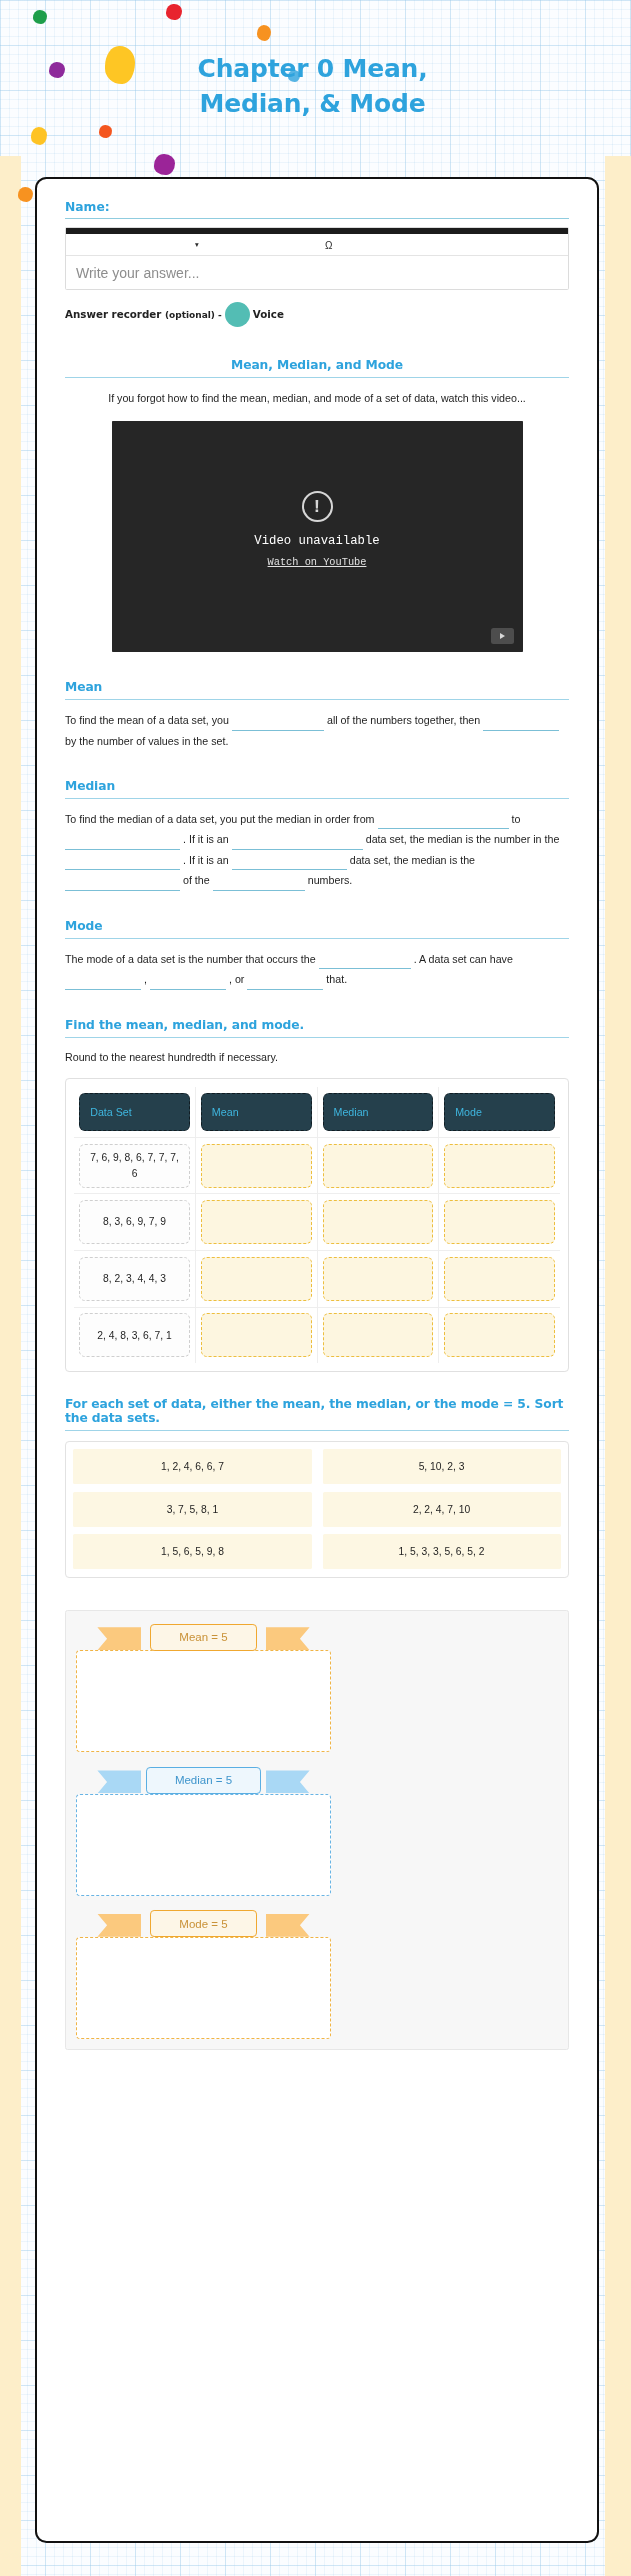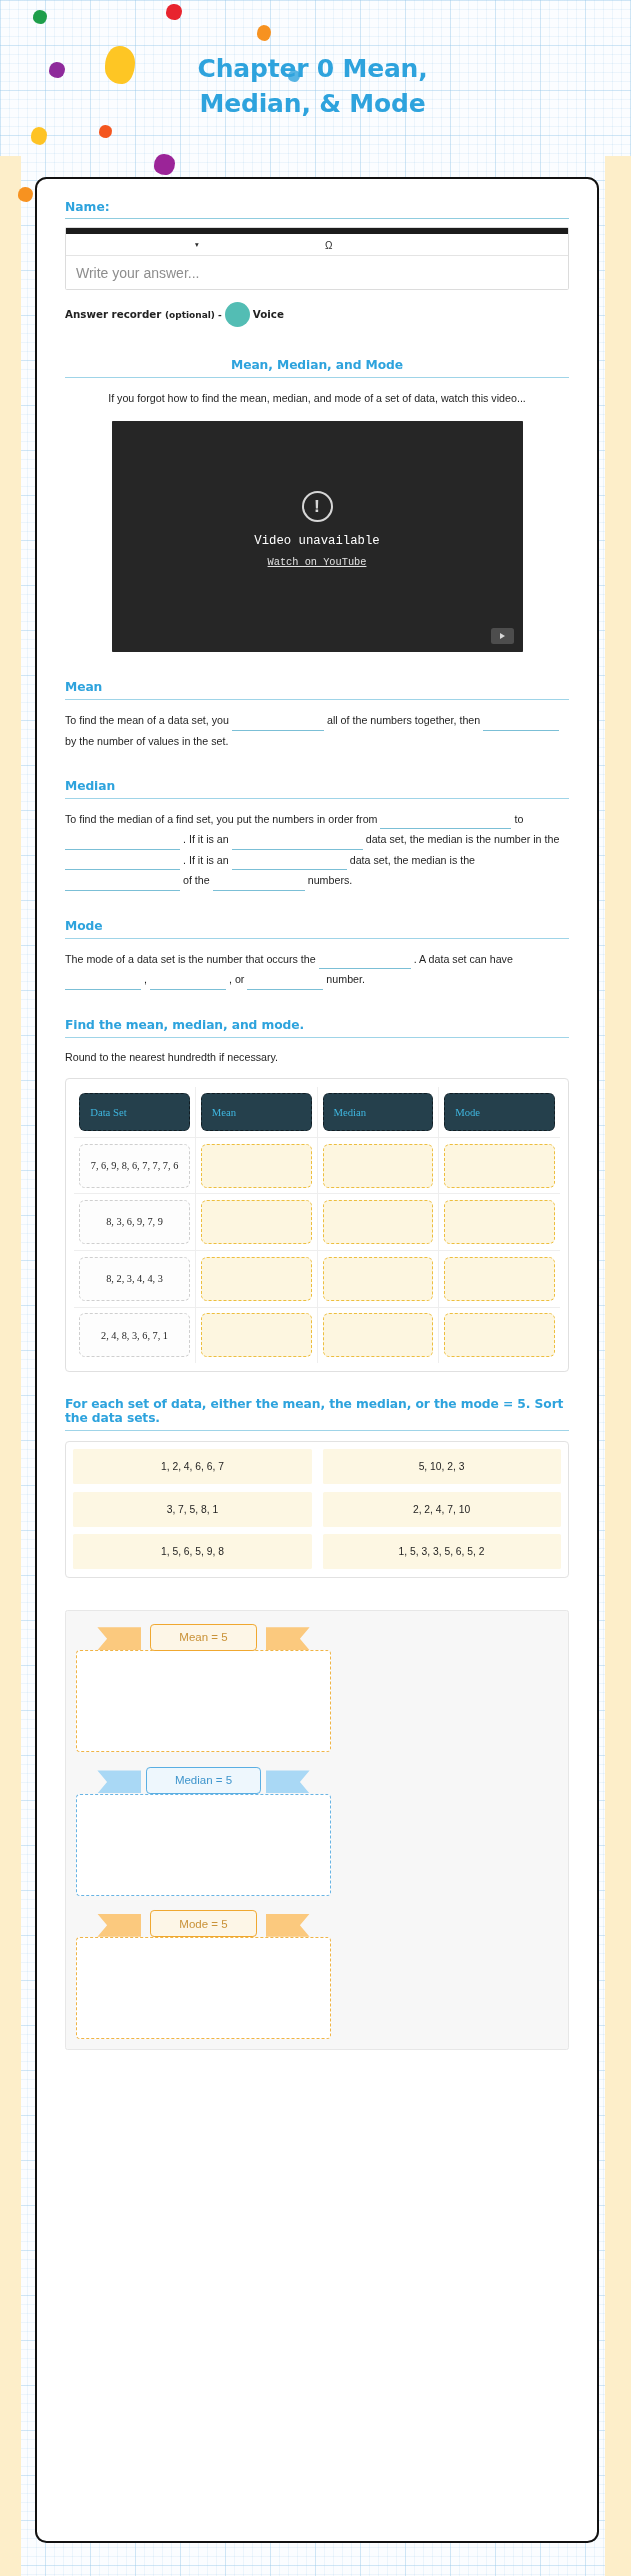--- a/index.html
+++ b/index.html
@@ -245,21 +245,20 @@
 
   .section-gap { margin-bottom: 28px; }
 
   
   #mmm-table {
     margin-top: 10px;
     border: 0.8px solid #e0e0e0;
     border-radius: 4.1px;
     padding: 8.2px;
     background: #ffffff;
-    font-family: Liberation Serif, serif;
   }
   .mmm-row { display: flex; }
   .mmm-row + .mmm-row { border-top: 0.8px solid #eeeeee; }
   .mmm-cell {
     flex: 1;
     padding: 5.8px 5px;
     display: flex;
     align-items: center;
     justify-content: center;
   }
@@ -454,21 +453,21 @@
     <span>To find the mean of a data set, you</span>
     <span class="blank bl-lg"></span>
     <span>all of the numbers together, then</span>
     <span class="blank bl-md"></span>
     <span>by the number of values in the set.</span>
   </div>
 
   <div class="sec-title">Median</div>
   <div class="sec-rule"></div>
   <div class="body-text section-gap">
-    <span>To find the median of a find set, you put the numbers in order from</span>
+    <span>To find the median of a data set, you put the median in order from</span>
     <span class="blank bl-xxl"></span>
     <span>to</span>
     <span class="blank bl-xl"></span>
     <span>. If it is an</span>
     <span class="blank bl-xxl"></span>
     <span>data set, the median is the number in the</span>
     <span class="blank bl-xl"></span>
     <span>. If it is an</span>
     <span class="blank bl-xl"></span>
     <span>data set, the median is the</span>
@@ -482,21 +481,21 @@
   <div class="sec-rule"></div>
   <div class="body-text section-gap">
     <span>The mode of a data set is the number that occurs the</span>
     <span class="blank bl-lg"></span>
     <span>. A data set can have</span>
     <span class="blank bl-md"></span>
     <span>,</span>
     <span class="blank bl-md"></span>
     <span>, or</span>
     <span class="blank bl-md"></span>
-    <span>number.</span>
+    <span>that.</span>
   </div>
 
   <div class="sec-title">Find the mean, median, and mode.</div>
   <div class="sec-rule"></div>
   <div class="body-text">Round to the nearest hundredth if necessary.</div>
 
   <div id="mmm-table">
     <div class="mmm-row">
       <div class="mmm-cell">
         <div class="hdr-chip">Data Set</div>

